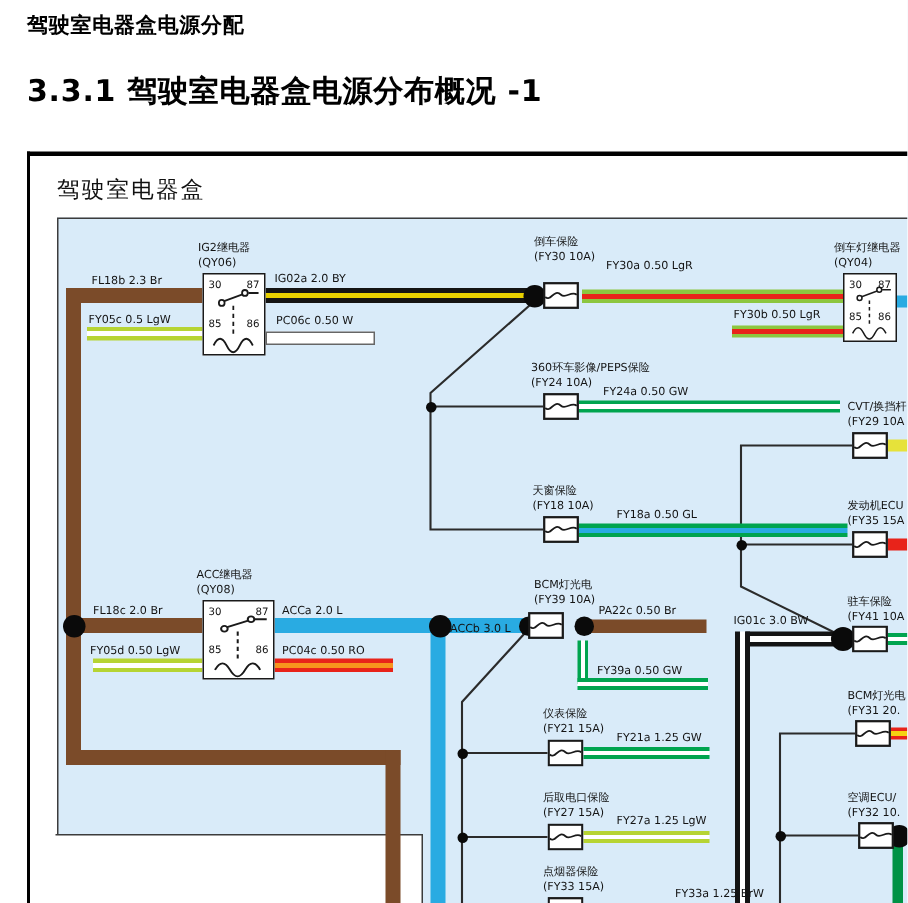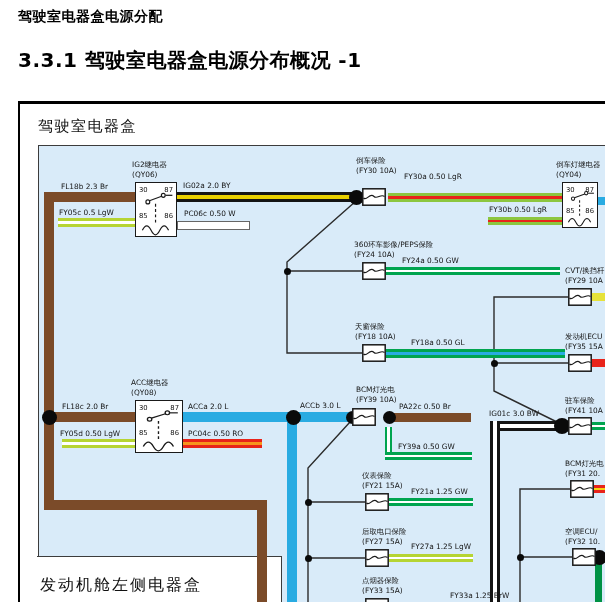--- a/index.html
+++ b/index.html
@@ -25,21 +25,20 @@
 </head>
 <body>
 
 <div id="stage">
   <div class="kicker">驾驶室电器盒电源分配</div>
   <div class="title">3.3.1 驾驶室电器盒电源分布概况 -1</div>
   <div class="outer"></div>
   <div class="cab"></div>
   <div class="cab-label">驾驶室电器盒</div>
   <div class="notch"></div>
-  <div class="engine-label">发动机舱左侧电器盒</div>
   <svg id="lines" width="605" height="602" viewBox="0 0 605 602">
       <path d="M356,201 L287,262 L287,353 L362,353" fill="none" stroke="#2b2b2b" stroke-width="1.4"></path>
       <path d="M287,271 L362,271" fill="none" stroke="#2b2b2b" stroke-width="1.4"></path>
       <path d="M350,422 L308,468 L308,602" fill="none" stroke="#2b2b2b" stroke-width="1.4"></path>
       <path d="M308,502 L365,502" fill="none" stroke="#2b2b2b" stroke-width="1.4"></path>
       <path d="M308,558 L365,558" fill="none" stroke="#2b2b2b" stroke-width="1.4"></path>
       <path d="M557,422 L494,391 L494,297 L568,297" fill="none" stroke="#2b2b2b" stroke-width="1.4"></path>
       <path d="M494,363 L568,363" fill="none" stroke="#2b2b2b" stroke-width="1.4"></path>
       <path d="M520,602 L520,489 L570,489" fill="none" stroke="#2b2b2b" stroke-width="1.4"></path>
       <path d="M520,557 L572,557" fill="none" stroke="#2b2b2b" stroke-width="1.4"></path>
@@ -248,21 +247,21 @@
       <div class="lbl" style="left:59px;top:208px;">FY05c 0.5 LgW</div>
       <div class="lbl" style="left:184px;top:209px;">PC06c 0.50 W</div>
       <div class="lbl" style="left:404px;top:172px;">FY30a 0.50 LgR</div>
       <div class="lbl" style="left:489px;top:205px;">FY30b 0.50 LgR</div>
       <div class="lbl" style="left:402px;top:256px;">FY24a 0.50 GW</div>
       <div class="lbl" style="left:411px;top:338px;">FY18a 0.50 GL</div>
       <div class="lbl" style="left:62px;top:402px;">FL18c 2.0 Br</div>
       <div class="lbl" style="left:188px;top:402px;">ACCa 2.0 L</div>
       <div class="lbl" style="left:60px;top:429px;">FY05d 0.50 LgW</div>
       <div class="lbl" style="left:188px;top:429px;">PC04c 0.50 RO</div>
-      <div class="lbl" style="left:300px;top:401px;text-align:right;">ACCb 3.0 L</div>
+      <div class="lbl" style="left:300px;top:414px;text-align:right;">ACCb 3.0 L</div>
       <div class="lbl" style="left:399px;top:402px;">PA22c 0.50 Br</div>
       <div class="lbl" style="left:398px;top:442px;">FY39a 0.50 GW</div>
       <div class="lbl" style="left:489px;top:409px;">IG01c 3.0 BW</div>
       <div class="lbl" style="left:411px;top:487px;">FY21a 1.25 GW</div>
       <div class="lbl" style="left:411px;top:542px;">FY27a 1.25 LgW</div>
       <div class="lbl" style="left:410px;top:591px;padding-left:40px;">FY33a 1.25 BrW</div>
     </div>
 </div>
 
 </body></html>

